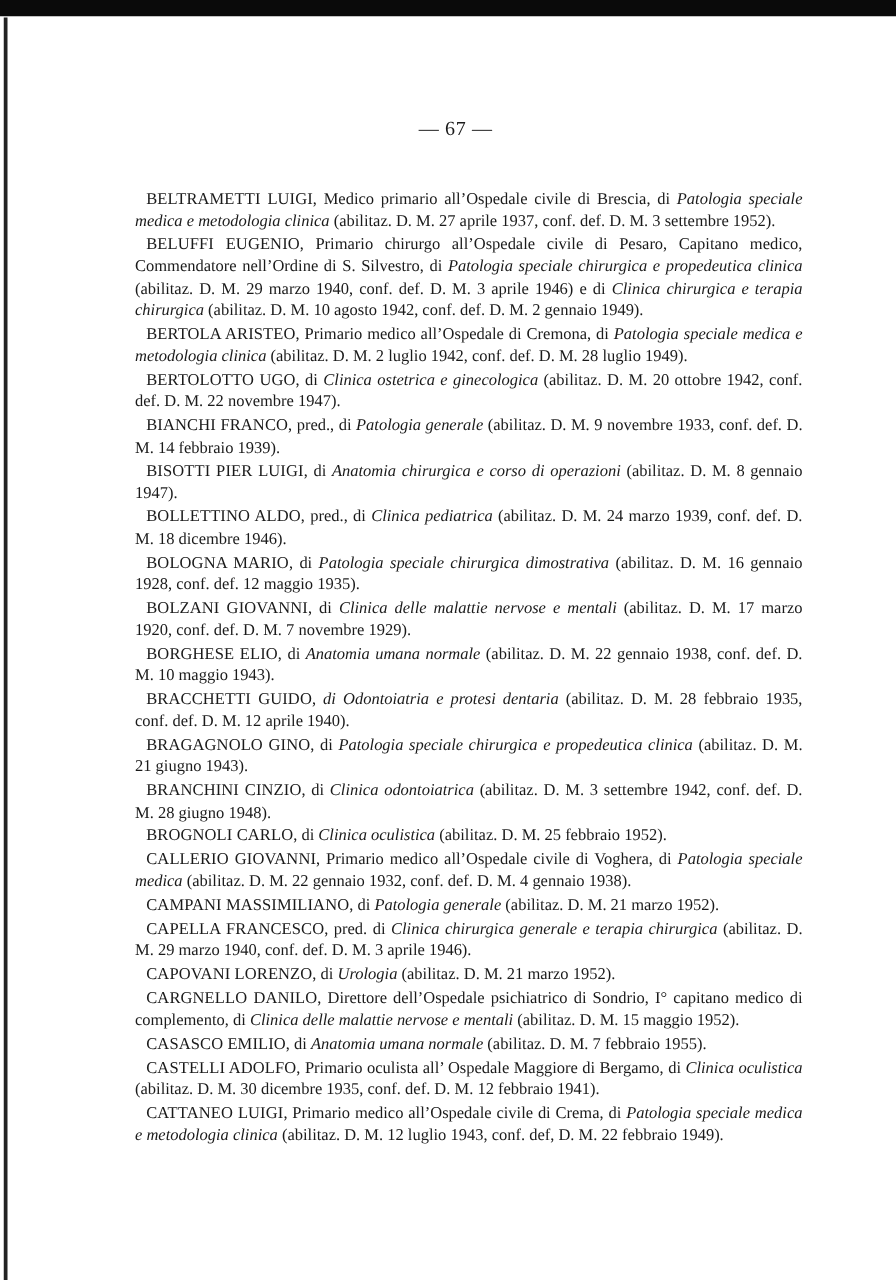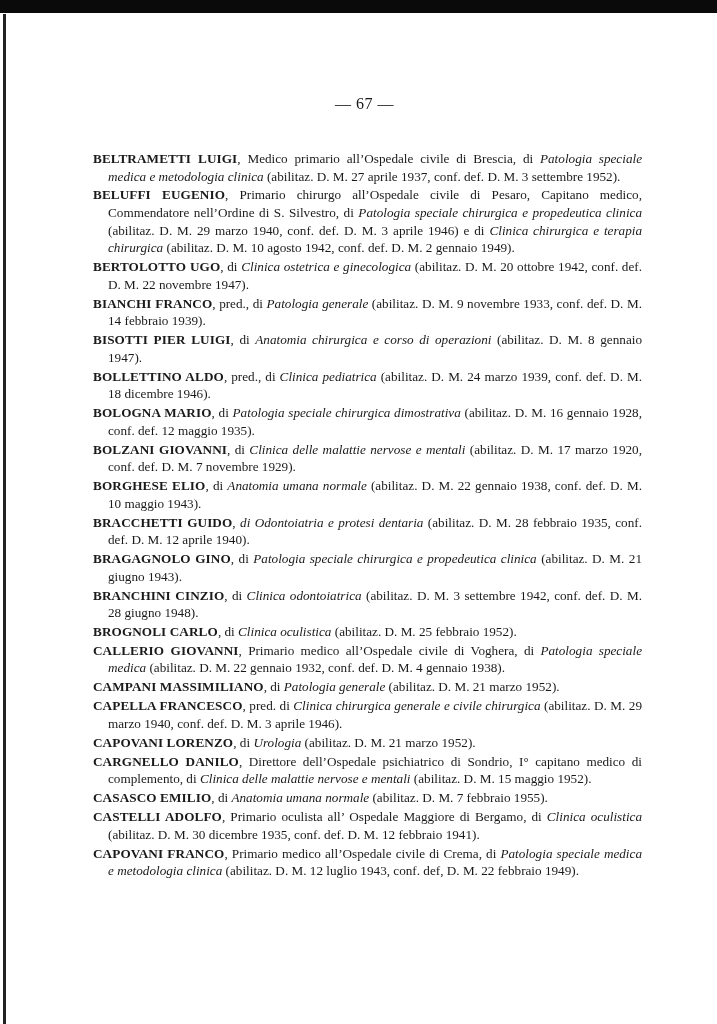--- a/index.html
+++ b/index.html
@@ -23,46 +23,47 @@
     padding-left: 12px; box-sizing: border-box;
   }
   .entries {
     position: absolute; left: 93px; top: 150px; width: 549px;
     font-size: 13.2px; line-height: 17.6px;
   }
   .entry {
     padding-left: 15px; text-indent: -15px;
     text-align: justify; margin: 0 0 1.3px 0;
   }
-  .name { font-weight: bold; letter-spacing: 0.1px; }
+  .name { font-weight: normal; letter-spacing: 0.1px; margin-left: 24px; }
   .subject { font-style: italic; }
 </style>
 </head>
 <body>
 
 <div class="top-band"></div>
 <div class="left-rule"></div>
 
 <div class="page-number">— 67 —</div>
 
 <div class="entries" id="entries">
     <p class="entry"><span class="name">BELTRAMETTI LUIGI</span><span>, Medico primario all’Ospedale civile di Brescia, di </span><span class="subject">Patologia speciale medica e metodologia clinica</span><span> (abilitaz. D. M. 27 aprile 1937, conf. def. D. M. 3 settembre 1952).</span></p>
     <p class="entry"><span class="name">BELUFFI EUGENIO</span><span>, Primario chirurgo all’Ospedale civile di Pesaro, Capitano medico, Commendatore nell’Ordine di S. Silvestro, di </span><span class="subject">Patologia speciale chirurgica e propedeutica clinica</span><span> (abilitaz. D. M. 29 marzo 1940, conf. def. D. M. 3 aprile 1946) e di </span><span class="subject">Clinica chirurgica e terapia chirurgica</span><span> (abilitaz. D. M. 10 agosto 1942, conf. def. D. M. 2 gennaio 1949).</span></p>
+    <p class="entry"><span class="name">BERTOLA ARISTEO</span><span>, Primario medico all’Ospedale di Cremona, di </span><span class="subject">Patologia speciale medica e metodologia clinica</span><span> (abilitaz. D. M. 2 luglio 1942, conf. def. D. M. 28 luglio 1949).</span></p>
     <p class="entry"><span class="name">BERTOLOTTO UGO</span><span>, di </span><span class="subject">Clinica ostetrica e ginecologica</span><span> (abilitaz. D. M. 20 ottobre 1942, conf. def. D. M. 22 novembre 1947).</span></p>
     <p class="entry"><span class="name">BIANCHI FRANCO</span><span>, pred., di </span><span class="subject">Patologia generale</span><span> (abilitaz. D. M. 9 novembre 1933, conf. def. D. M. 14 febbraio 1939).</span></p>
     <p class="entry"><span class="name">BISOTTI PIER LUIGI</span><span>, di </span><span class="subject">Anatomia chirurgica e corso di operazioni</span><span> (abilitaz. D. M. 8 gennaio 1947).</span></p>
     <p class="entry"><span class="name">BOLLETTINO ALDO</span><span>, pred., di </span><span class="subject">Clinica pediatrica</span><span> (abilitaz. D. M. 24 marzo 1939, conf. def. D. M. 18 dicembre 1946).</span></p>
     <p class="entry"><span class="name">BOLOGNA MARIO</span><span>, di </span><span class="subject">Patologia speciale chirurgica dimostrativa</span><span> (abilitaz. D. M. 16 gennaio 1928, conf. def. 12 maggio 1935).</span></p>
     <p class="entry"><span class="name">BOLZANI GIOVANNI</span><span>, di </span><span class="subject">Clinica delle malattie nervose e mentali</span><span> (abilitaz. D. M. 17 marzo 1920, conf. def. D. M. 7 novembre 1929).</span></p>
     <p class="entry"><span class="name">BORGHESE ELIO</span><span>, di </span><span class="subject">Anatomia umana normale</span><span> (abilitaz. D. M. 22 gennaio 1938, conf. def. D. M. 10 maggio 1943).</span></p>
     <p class="entry"><span class="name">BRACCHETTI GUIDO</span><span>, </span><span class="subject">di Odontoiatria e protesi dentaria</span><span> (abilitaz. D. M. 28 febbraio 1935, conf. def. D. M. 12 aprile 1940).</span></p>
     <p class="entry"><span class="name">BRAGAGNOLO GINO</span><span>, di </span><span class="subject">Patologia speciale chirurgica e propedeutica clinica</span><span> (abilitaz. D. M. 21 giugno 1943).</span></p>
     <p class="entry"><span class="name">BRANCHINI CINZIO</span><span>, di </span><span class="subject">Clinica odontoiatrica</span><span> (abilitaz. D. M. 3 settembre 1942, conf. def. D. M. 28 giugno 1948).</span></p>
     <p class="entry"><span class="name">BROGNOLI CARLO</span><span>, di </span><span class="subject">Clinica oculistica</span><span> (abilitaz. D. M. 25 febbraio 1952).</span></p>
     <p class="entry"><span class="name">CALLERIO GIOVANNI</span><span>, Primario medico all’Ospedale civile di Voghera, di </span><span class="subject">Patologia speciale medica</span><span> (abilitaz. D. M. 22 gennaio 1932, conf. def. D. M. 4 gennaio 1938).</span></p>
     <p class="entry"><span class="name">CAMPANI MASSIMILIANO</span><span>, di </span><span class="subject">Patologia generale</span><span> (abilitaz. D. M. 21 marzo 1952).</span></p>
-    <p class="entry"><span class="name">CAPELLA FRANCESCO</span><span>, pred. di </span><span class="subject">Clinica chirurgica generale e civile chirurgica</span><span> (abilitaz. D. M. 29 marzo 1940, conf. def. D. M. 3 aprile 1946).</span></p>
+    <p class="entry"><span class="name">CAPELLA FRANCESCO</span><span>, pred. di </span><span class="subject">Clinica chirurgica generale e terapia chirurgica</span><span> (abilitaz. D. M. 29 marzo 1940, conf. def. D. M. 3 aprile 1946).</span></p>
     <p class="entry"><span class="name">CAPOVANI LORENZO</span><span>, di </span><span class="subject">Urologia</span><span> (abilitaz. D. M. 21 marzo 1952).</span></p>
     <p class="entry"><span class="name">CARGNELLO DANILO</span><span>, Direttore dell’Ospedale psichiatrico di Sondrio, I° capitano medico di complemento, di </span><span class="subject">Clinica delle malattie nervose e mentali</span><span> (abilitaz. D. M. 15 maggio 1952).</span></p>
     <p class="entry"><span class="name">CASASCO EMILIO</span><span>, di </span><span class="subject">Anatomia umana normale</span><span> (abilitaz. D. M. 7 febbraio 1955).</span></p>
     <p class="entry"><span class="name">CASTELLI ADOLFO</span><span>, Primario oculista all’ Ospedale Maggiore di Bergamo, di </span><span class="subject">Clinica oculistica</span><span> (abilitaz. D. M. 30 dicembre 1935, conf. def. D. M. 12 febbraio 1941).</span></p>
-    <p class="entry"><span class="name">CAPOVANI FRANCO</span><span>, Primario medico all’Ospedale civile di Crema, di </span><span class="subject">Patologia speciale medica e metodologia clinica</span><span> (abilitaz. D. M. 12 luglio 1943, conf. def, D. M. 22 febbraio 1949).</span></p>
+    <p class="entry"><span class="name">CATTANEO LUIGI</span><span>, Primario medico all’Ospedale civile di Crema, di </span><span class="subject">Patologia speciale medica e metodologia clinica</span><span> (abilitaz. D. M. 12 luglio 1943, conf. def, D. M. 22 febbraio 1949).</span></p>
   </div>
 
 </body></html>

